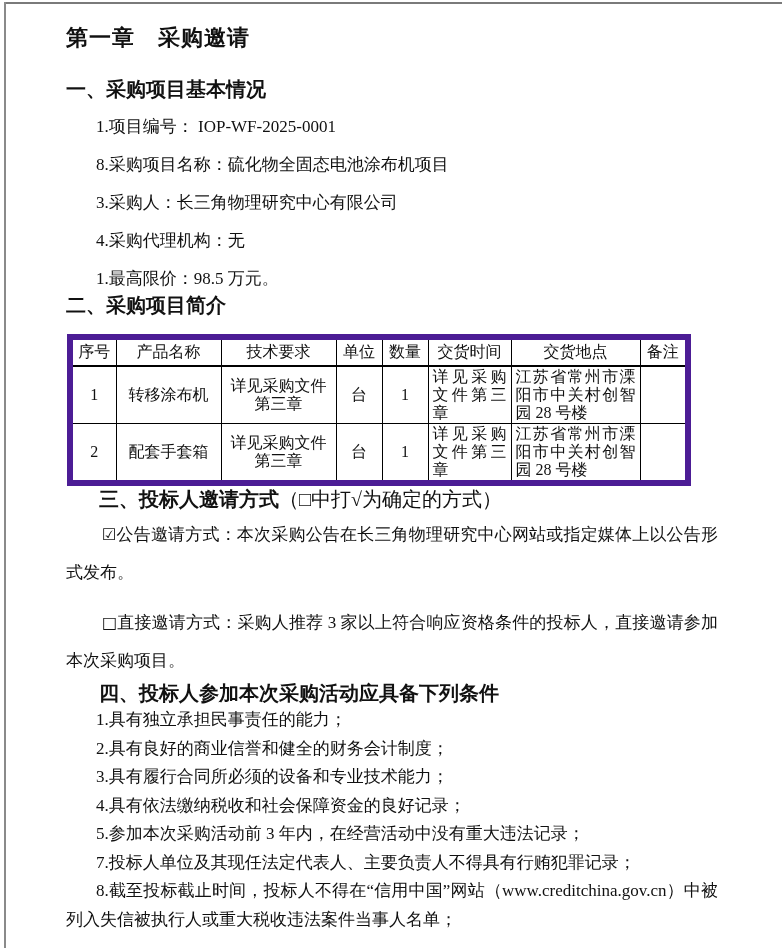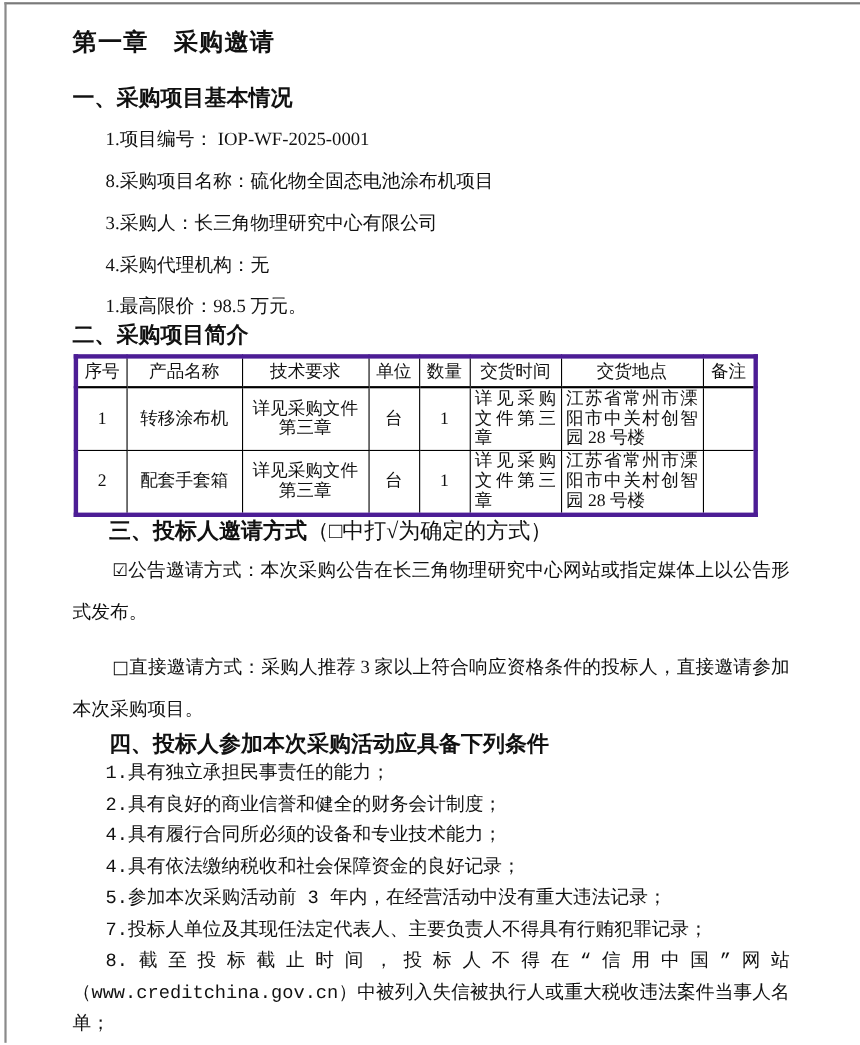--- a/index.html
+++ b/index.html
@@ -31,23 +31,23 @@
 
   p.s1-item {
     margin:12px 0 0 0; font-size:17px; line-height:26px; text-indent:30px;
   }
 
   .sec2-heading { margin-top:0; }
 
   table.products {
     border-collapse:collapse;
     width:618px;
-    margin:4px 0 0 1px;
+    margin:16px 0 0 1px;
     table-layout:fixed;
-    border:4px solid #4c1d95;
+    border:6px solid #4c1d95;
     font-size:16px;
   }
   table.products th, table.products td {
     border:1px solid #000;
     padding:1px 4px;
     font-weight:normal;
     overflow:hidden;
   }
   table.products th {
     height:23px; text-align:center; border-bottom:2px solid #000;
@@ -61,21 +61,21 @@
     margin:0; font-size:17px; line-height:38px;
     text-indent:36px; text-align:justify;
   }
   p.option-1 { margin-top:4px; }
   p.option-2 { margin-top:12px; }
   .checkbox-glyph { font-family:"DejaVu Sans",sans-serif; font-size:16px; }
 
   .sec4-heading { margin-top:2px; }
   p.s4-item {
     margin:0; font-size:17px; line-height:28.5px;
-    text-indent:30px; text-align:justify;font-family:Liberation Mono, monospace;
+    text-indent:30px; text-align:justify;
   }
 </style>
 </head>
 <body>
 
 <div class="edge-top"></div>
 <div class="edge-left"></div>
 
 <div class="page">
 
@@ -139,19 +139,19 @@
 
   <h2 class="sec-heading indent sec3-heading"><span>三、投标人邀请方式</span><span class="normal-note">（□中打√为确定的方式）</span></h2>
 
   <p class="option-para option-1"><span class="checkbox-glyph">☑</span><span>公告邀请方式：本次采购公告在长三角物理研究中心网站或指定媒体上以公告形式发布。</span></p>
 
   <p class="option-para option-2"><span class="checkbox-glyph">□</span><span>直接邀请方式：采购人推荐 3 家以上符合响应资格条件的投标人，直接邀请参加本次采购项目。</span></p>
 
   <h2 class="sec-heading indent sec4-heading">四、投标人参加本次采购活动应具备下列条件</h2>
   <p class="s4-item">1.具有独立承担民事责任的能力；</p>
   <p class="s4-item">2.具有良好的商业信誉和健全的财务会计制度；</p>
-  <p class="s4-item">4.具有履行合同所必须的设备和专业技术能力；</p>
+  <p class="s4-item">3.具有履行合同所必须的设备和专业技术能力；</p>
   <p class="s4-item">4.具有依法缴纳税收和社会保障资金的良好记录；</p>
   <p class="s4-item">5.参加本次采购活动前 3 年内，在经营活动中没有重大违法记录；</p>
   <p class="s4-item">7.投标人单位及其现任法定代表人、主要负责人不得具有行贿犯罪记录；</p>
   <p class="s4-item">8.截至投标截止时间，投标人不得在“信用中国”网站（www.creditchina.gov.cn）中被列入失信被执行人或重大税收违法案件当事人名单；</p>
 
 </div>
 
 </body></html>

